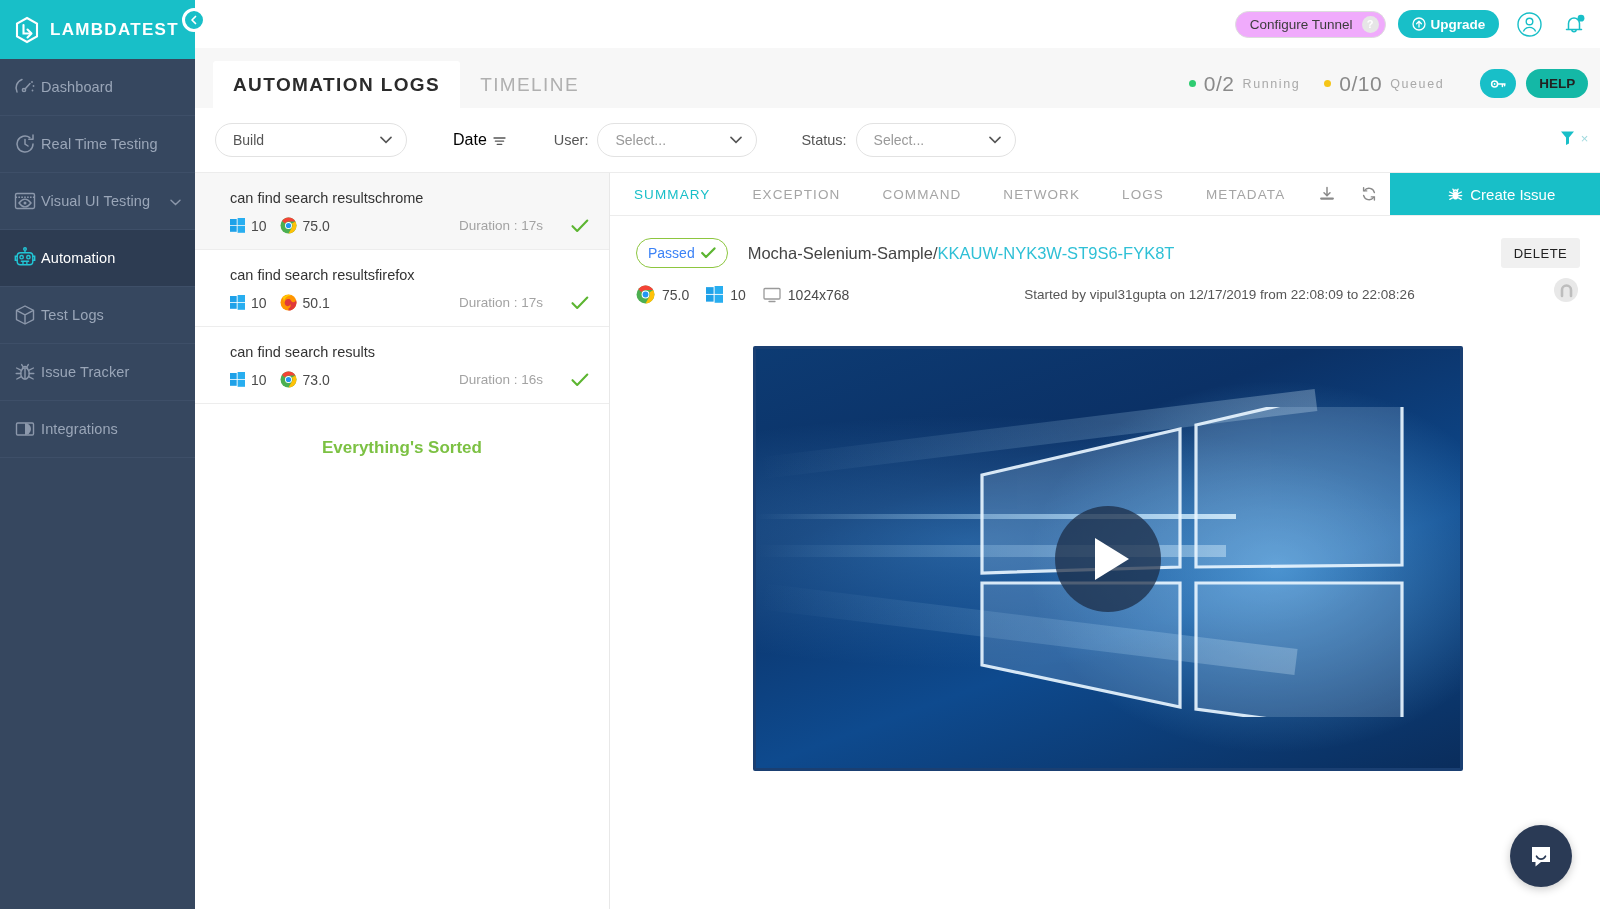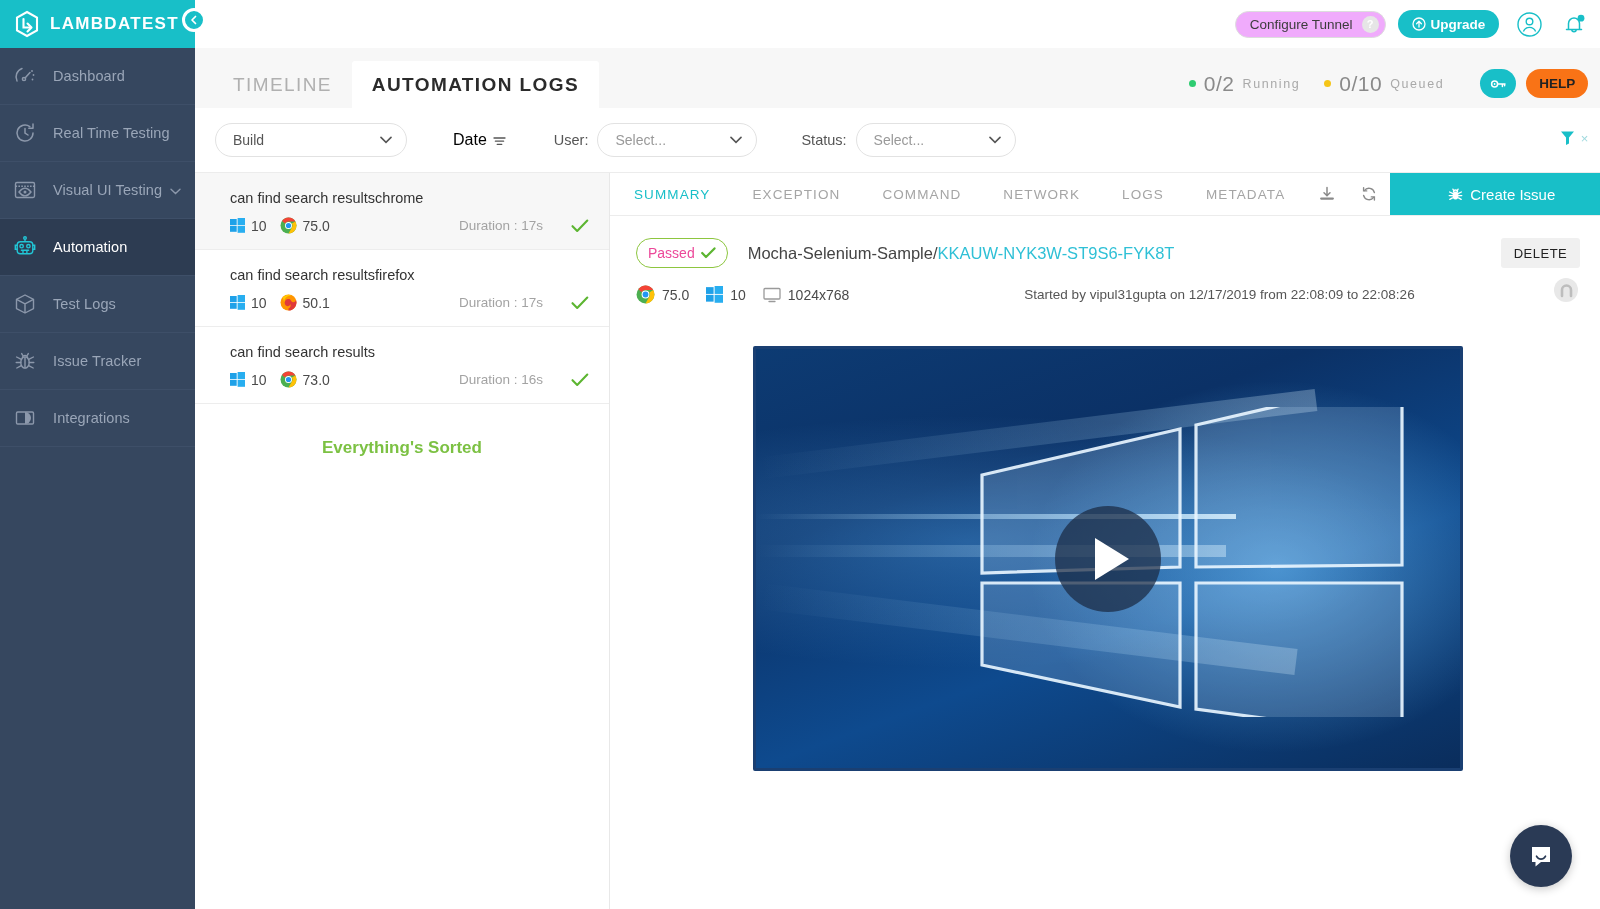--- a/index.html
+++ b/index.html
@@ -9,21 +9,21 @@
     background: #ffffff; overflow: hidden;
   }
   body { display: flex; }
 
   
   #sidebar {
     width: 195px; height: 909px; background: #36475f;
     flex-shrink: 0; position: relative;
   }
   #logo-bar {
-    height: 48px; background: #18bfc8; display: flex;
+    height: 59px; background: #18bfc8; display: flex;
     align-items: center; padding-left: 14px; position: relative;
   }
   #logo-mark { width: 26px; height: 28px; flex-shrink: 0; }
   #logo-text {
     color: #fff; font-size: 17px; font-weight: bold;
     letter-spacing: 1.3px; margin-left: 10px;
   }
   #collapse-btn {
     position: absolute; right: -11px; top: 8px;
     width: 24px; height: 24px; border-radius: 50%;
@@ -34,21 +34,21 @@
   .nav-item {
     height: 57px; display: flex; align-items: center;
     padding-left: 10px; border-bottom: 1px solid #3e4f68;
     cursor: pointer; position: relative;
   }
   .nav-item .nav-icon {
     width: 30px; height: 30px; flex-shrink: 0;
     display: flex; align-items: center; justify-content: center;
   }
   .nav-item .nav-label {
-    color: #9aa6b8; font-size: 14.5px; margin-left: 13px;
+    color: #9aa6b8; font-size: 14.5px; margin-left: 1px;
     letter-spacing: .1px;
   }
   .nav-item.active { background: #2d3c52; }
   .nav-item.active .nav-label { color: #ffffff; }
   .nav-caret { position: absolute; right: 14px; }
 
   
   #main { flex: 1; height: 909px; display: flex; flex-direction: column; background:#f7f7f7; }
 
   
@@ -93,21 +93,21 @@
   }
   .status-dot { width: 7px; height: 7px; border-radius: 50%; margin-right: 8px; }
   .status-num { font-size: 21px; color: #8a8a8a; letter-spacing: .5px; }
   .status-word { font-size: 12.5px; color: #a9a9a9; margin-left: 8px; letter-spacing: 1.6px; }
   #key-btn {
     width: 36px; height: 29px; border-radius: 15px; background: #18bfc8;
     display: flex; align-items: center; justify-content: center;
     margin-left: 36px; cursor: pointer;
   }
   #help-btn {
-    height: 29px; padding: 0 13px; border-radius: 15px; background: #f97316;
+    height: 29px; padding: 0 13px; border-radius: 15px; background: #14b8a6;
     display: flex; align-items: center; justify-content: center;
     margin-left: 10px; font-size: 13.5px; font-weight: bold; color: #222;
     cursor: pointer;
   }
 
   
   #filterbar {
     height: 65px; background: #fff; display: flex; align-items: center;
     padding-left: 20px; flex-shrink: 0; position: relative;
     border-bottom: 1px solid #ececec;
@@ -171,21 +171,21 @@
     display: flex; align-items: center; justify-content: center;
     width: 216px; font-size: 15px; cursor: pointer;
   }
   #create-issue span { margin-left: 6px; }
 
   #detail-head { padding: 22px 26px 0 26px; position: relative; }
   #head-line1 { display: flex; align-items: center; }
   #passed-badge {
     border: 1px solid #8dc63f; border-radius: 16px; height: 30px;
     display: flex; align-items: center; padding: 0 11px;
-    font-size: 14px; color: #ec4899;
+    font-size: 14px; color: #3b82f6;
   }
   #passed-badge svg { margin-left: 6px; }
   #session-title { font-size: 16.5px; color: #444; margin-left: 20px; }
   #session-title .sid { color: #2fc0d6; }
   #delete-btn {
     position: absolute; right: 26px; top: 22px; background: #f0f0f0;
     border-radius: 3px; height: 30px; padding: 0 13px;
     display: flex; align-items: center; font-size: 13px; color: #222;
     letter-spacing: .5px; cursor: pointer;
   }
@@ -378,25 +378,25 @@
     <span class="tb-icon">
       <svg width="28" height="28" viewBox="0 0 28 28" fill="none" stroke="#18bfc8" stroke-width="1.5">
         <path d="M6.5 19.5h15M8.5 19.5v-6a5.5 5.5 0 0 1 11 0v6" stroke-linecap="round"></path>
         <path d="M11.8 19.5a2.2 2.2 0 0 0 4.4 0"></path>
         <circle cx="21" cy="8.2" r="3.4" fill="#18bfc8" stroke="none"></circle>
       </svg>
     </span>
   </div>
 
   <div id="tabstrip">
+    <div class="main-tab active">
+      <span>AUTOMATION LOGS</span>
+    </div>
     <div class="main-tab">
       <span>TIMELINE</span>
-    </div>
-    <div class="main-tab active">
-      <span>AUTOMATION LOGS</span>
     </div>
 
     <div id="run-status">
       <span class="status-dot" style="background:#2ecc71"></span>
       <span class="status-num">0/2</span>
       <span class="status-word">Running</span>
       <span class="status-dot" style="background:#f5c518;margin-left:24px"></span>
       <span class="status-num">0/10</span>
       <span class="status-word">Queued</span>
       <span id="key-btn">

